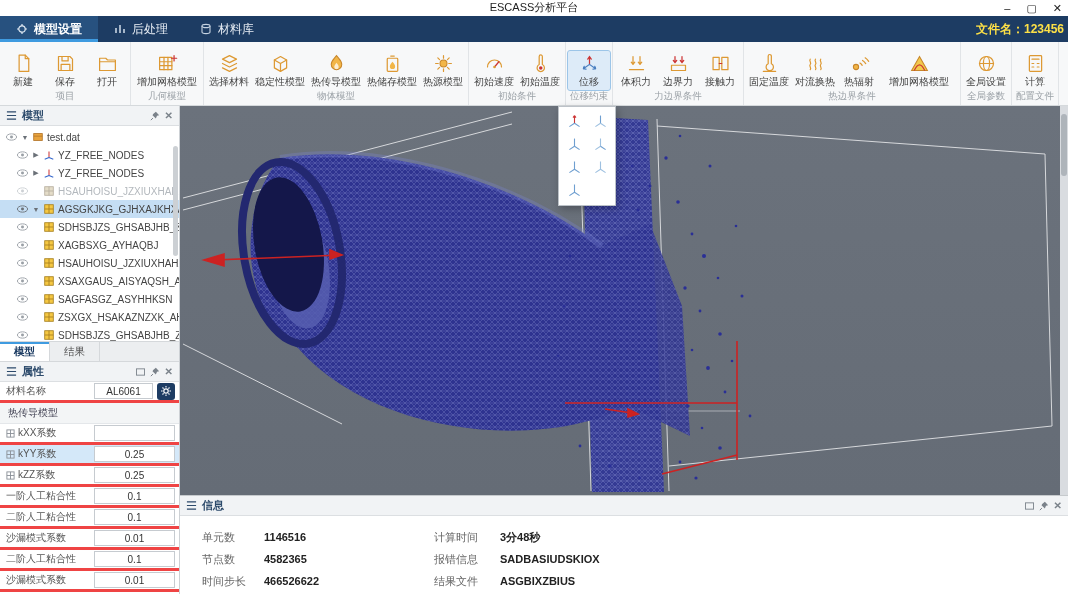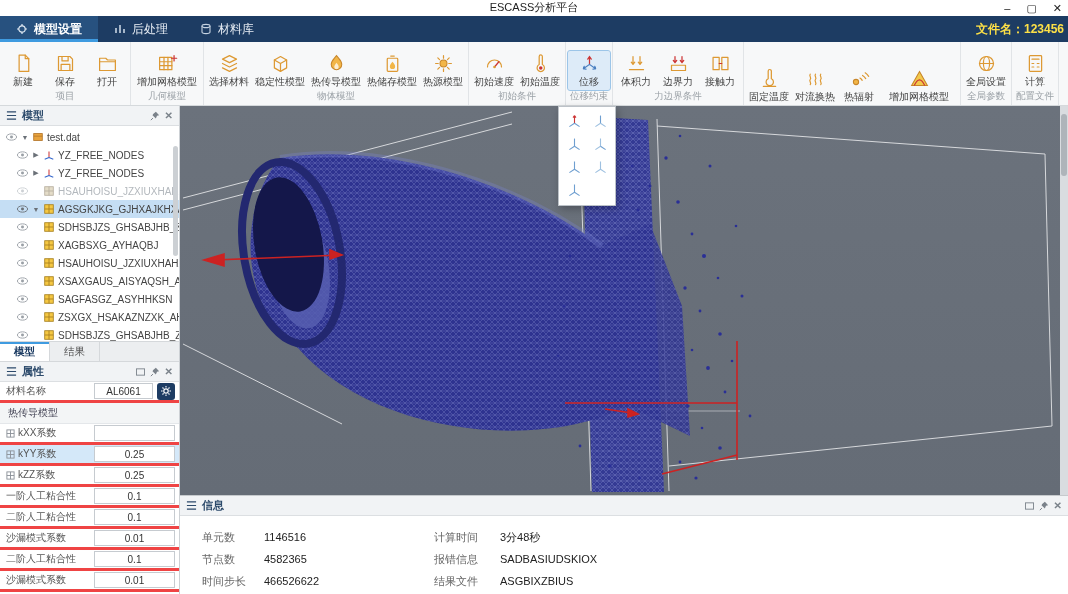--- a/index.html
+++ b/index.html
@@ -67,21 +67,21 @@
 
   
   .viewport { position:absolute; left:180px; top:106px; width:888px; height:389px; background:linear-gradient(#6b727c,#656c76); overflow:hidden; }
   .vscroll { position:absolute; right:0; top:0; width:8px; height:389px; background:#d9dce0; }
   .vthumb { position:absolute; right:1px; top:8px; width:6px; height:62px; background:#aeb4ba; border-radius:3px; }
 
   
   .infopanel { position:absolute; left:180px; top:495px; width:888px; height:99px; background:#fff; border-top:1px solid #c6cacd; display:flex; flex-direction:column; }
   .info-body { flex:1; padding:10px 16px 0 22px; display:grid; grid-template-columns:62px 170px 66px auto; grid-auto-rows:22px; align-items:center; font-size:11px; }
   .ilabel { color:#666; }
-  .ivalue { color:#222; font-weight:normal; }
+  .ivalue { color:#222; font-weight:bold; }
 </style>
 </head>
 <body>
 
 <div class="titlebar">
   <span>ESCASS分析平台</span>
   <div class="win-controls">
     <span>–</span>
     <span>▢</span>
     <span>✕</span>
@@ -284,20 +284,21 @@
         <span class="lbl">热辐射</span>
       </div>
       <div class="rbtn" style="min-width:78px">
         <svg viewBox="0 0 24 24">
             <path d="M12 4L21 20H3z" fill="#f2c94c" stroke="#c8862a" stroke-width="1.2"></path>
             <path d="M6 20q6-13 12 0" stroke="#cc3333" fill="none" stroke-width="1.3"></path>
           </svg>
         <span class="lbl">增加网格模型</span>
       </div>
     </div>
+    <div class="glabel">热边界条件</div>
   </div>
 
   <div class="rgroup">
     <div class="rbuttons">
       <div class="rbtn">
         <svg viewBox="0 0 24 24">
             <circle class="ic" cx="12" cy="12" r="8"></circle>
             <ellipse class="ic" cx="12" cy="12" rx="3.5" ry="8"></ellipse>
             <path class="ic" d="M4 12h16"></path>
           </svg>

